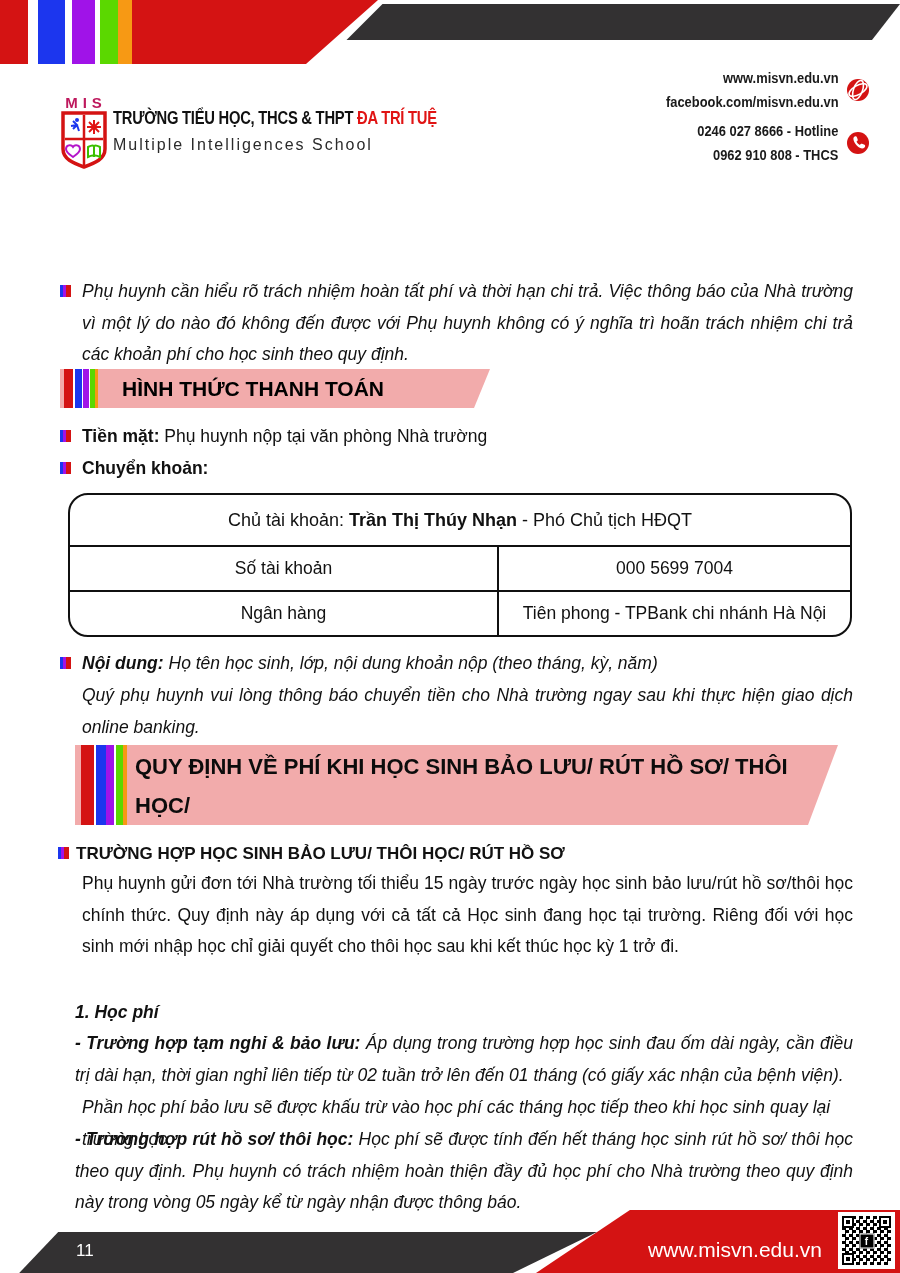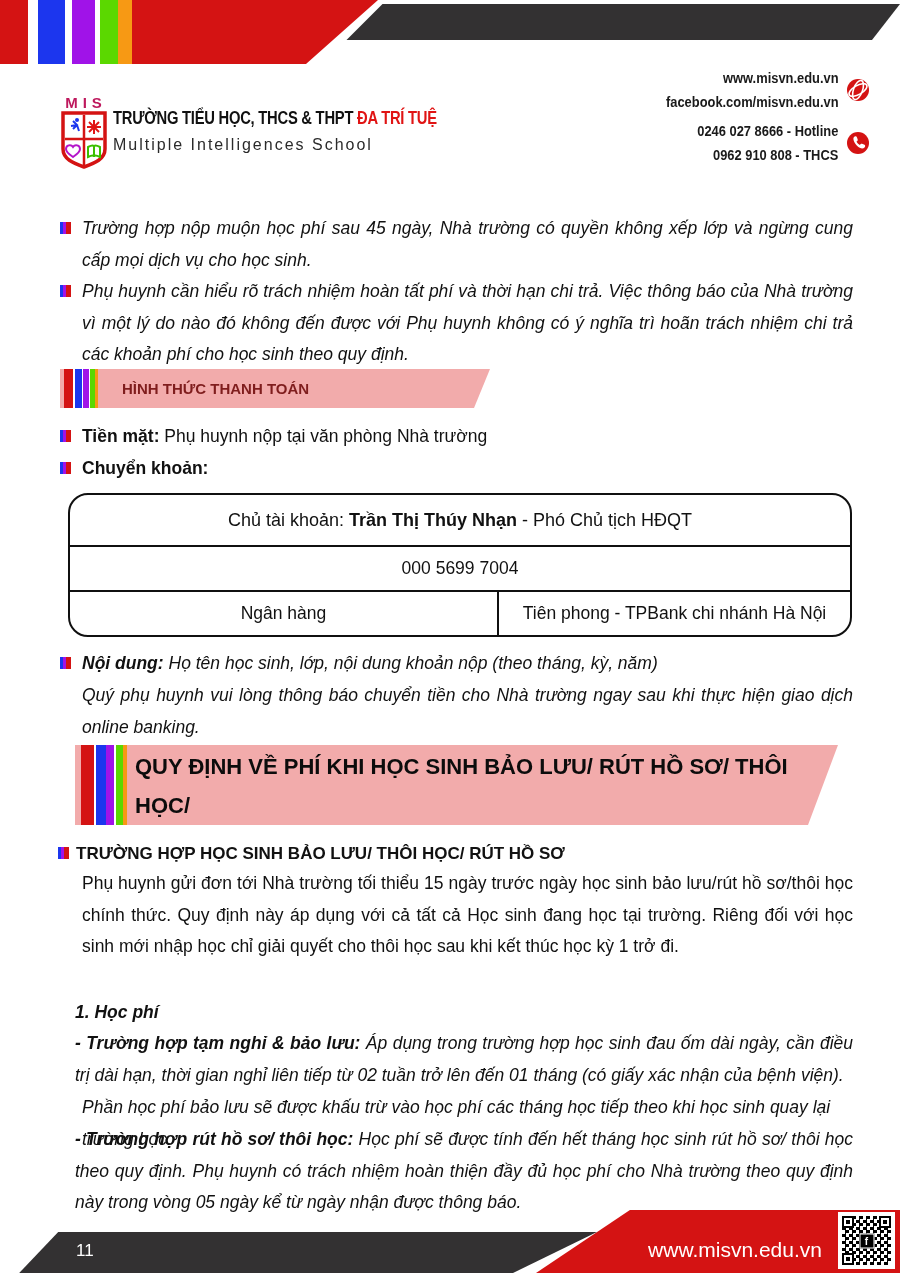--- a/index.html
+++ b/index.html
@@ -42,21 +42,21 @@
   .bullet-txt{flex:1;font-size:17.5px;line-height:31.5px;}
   .b{font-weight:bold;}
 
   
   .banner-sm{position:absolute;top:369px;left:60px;width:430px;height:39px;background:#f2abab;
     -webkit-clip-path:polygon(0 0,100% 0,calc(100% - 16px) 100%,0 100%);
     clip-path:polygon(0 0,100% 0,calc(100% - 16px) 100%,0 100%);}
   .banner-sm .stripes{position:absolute;top:0;left:4px;width:34px;height:100%;
     background:linear-gradient(90deg,#d41313 0 9px,#fff 9px 11px,#1c36ee 11px 18px,#fff 18px 19px,
                #a013e8 19px 25px,#fff 25px 26px,#5bd800 26px 31px,#f79914 31px 34px);}
-  .banner-sm .ttl{position:absolute;left:62px;top:0;line-height:39px;font-weight:bold;font-size:15px;color:#7f1d1d;}
+  .banner-sm .ttl{position:absolute;left:62px;top:0;line-height:39px;font-weight:bold;font-size:21px;color:#000000;}
 
   .banner-lg{position:absolute;top:745px;left:75px;width:763px;height:80px;background:#f2abab;
     -webkit-clip-path:polygon(0 0,100% 0,calc(100% - 30px) 100%,0 100%);
     clip-path:polygon(0 0,100% 0,calc(100% - 30px) 100%,0 100%);}
   .banner-lg .stripes{position:absolute;top:0;left:6px;width:46px;height:100%;
     background:linear-gradient(90deg,#d41313 0 13px,#fff 13px 15px,#1c36ee 15px 25px,#a013e8 25px 33px,
                #fff 33px 35px,#5bd800 35px 42px,#f79914 42px 47px);}
   .banner-lg .ttl{position:absolute;left:60px;top:2px;font-weight:bold;font-size:22px;line-height:39px;color:#0c0c0c;}
 
   
@@ -141,24 +141,20 @@
         <div>0246 027 8666 - Hotline</div>
         <div>0962 910 808 - THCS</div>
       </div>
       <svg class="cicon" viewBox="0 0 24 24">
         <circle cx="12" cy="12" r="11" fill="#d41313"></circle>
         <path d="M8 6 c1-1 2.5-1 3 .5 l.7 2 c.3 1-.5 1.7-1.2 2.1 c.6 1.6 1.8 2.8 3.4 3.4 c.4-.7 1.1-1.5 2.1-1.2 l2 .7 c1.5 .5 1.5 2 0.5 3 c-1.5 1.5-4.5 1.2-7.5-1.8 C8 11.5 6.5 7.5 8 6 Z" fill="#fff"></path>
       </svg>
     </div>
   </div>
 
-  <div class="bullet-row" style="top:213px">
-    <span class="bullet-sq"></span>
-    <div class="bullet-txt it jst">Trường hợp nộp muộn học phí sau 45 ngày, Nhà trường có quyền không xếp lớp và ngừng cung cấp mọi dịch vụ cho học sinh.</div>
-  </div>
   <div class="bullet-row" style="top:276px">
     <span class="bullet-sq"></span>
     <div class="bullet-txt it jst">Phụ huynh cần hiểu rõ trách nhiệm hoàn tất phí và thời hạn chi trả. Việc thông báo của Nhà trường vì một lý do nào đó không đến được với Phụ huynh không có ý nghĩa trì hoãn trách nhiệm chi trả các khoản phí cho học sinh theo quy định.</div>
   </div>
 
   <div class="banner-sm">
     <div class="stripes"></div>
     <div class="ttl">HÌNH THỨC THANH TOÁN</div>
   </div>
 
@@ -167,20 +163,21 @@
     <div class="bullet-txt"><span class="b">Chuyển khoản:</span></div>
   </div>
   <div class="bullet-row" style="top:421px">
     <span class="bullet-sq"></span>
     <div class="bullet-txt"><span class="b">Tiền mặt:</span><span> Phụ huynh nộp tại văn phòng Nhà trường</span></div>
   </div>
 
   <div class="acct">
     <div class="acct-head"><span>Chủ tài khoản: </span><span class="b">Trần Thị Thúy Nhạn</span><span> - Phó Chủ tịch HĐQT</span></div>
     <div class="acct-row">
+      <div class="acct-cell-l">Số tài khoản</div>
       <div class="acct-cell-r">000 5699 7004</div>
     </div>
     <div class="acct-row">
       <div class="acct-cell-l">Ngân hàng</div>
       <div class="acct-cell-r">Tiên phong - TPBank chi nhánh Hà Nội</div>
     </div>
   </div>
 
   <div class="bullet-row" style="top:648px">
     <span class="bullet-sq"></span>

